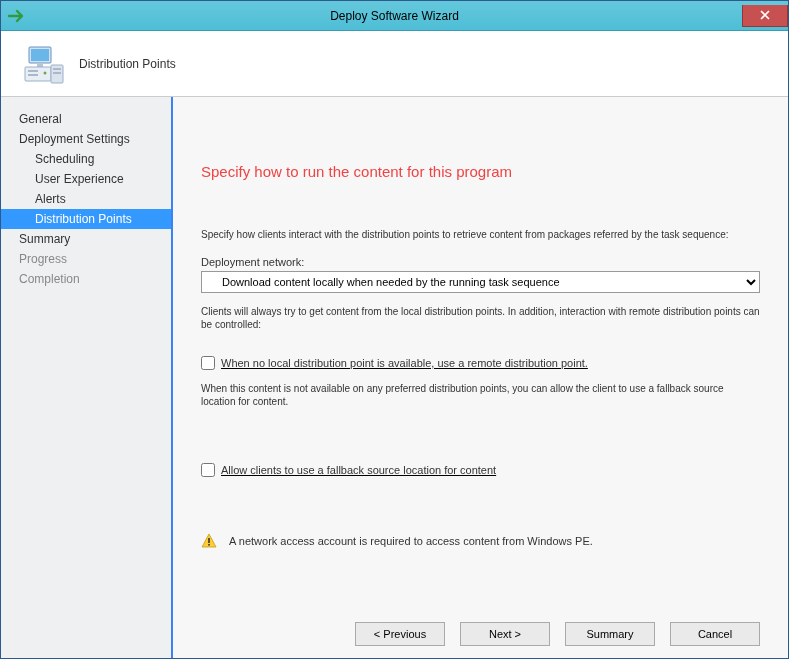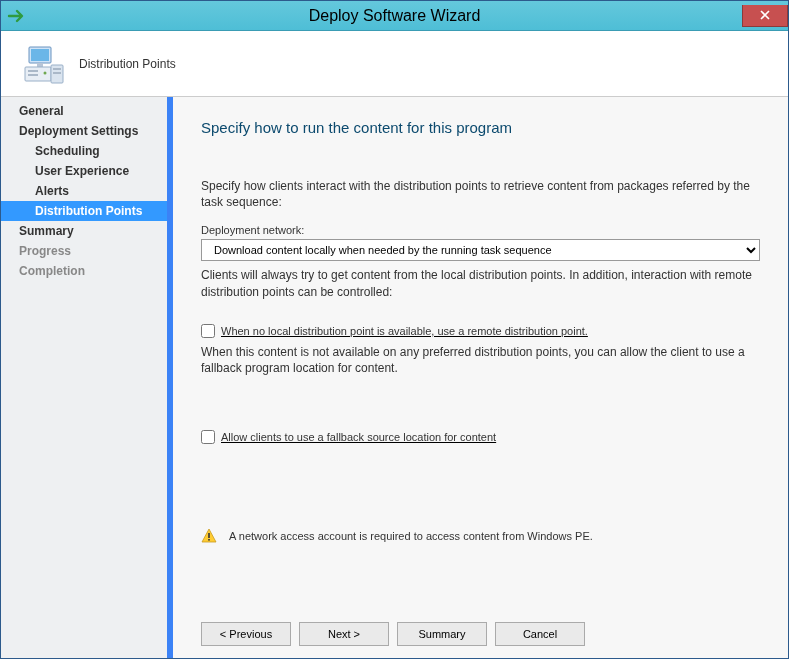--- a/index.html
+++ b/index.html
@@ -20,21 +20,21 @@
       display: flex;
       align-items: center;
       position: relative;
       border-bottom: 1px solid #3a9cb4;
     }
     .titlebar-title {
       position: absolute;
       left: 50%;
       transform: translateX(-50%);
       color: #000;
-      font-size: 16px;
+      font-size: 12px;
     }
     .titlebar-arrow {
       margin-left: 6px;
       display: flex;
       align-items: center;
     }
     .close-btn {
       margin-left: auto;
       width: 46px;
       height: 22px;
@@ -67,23 +67,22 @@
       font-size: 12px;
       color: #333;
     }
     .body {
       display: flex;
       height: calc(100% - 30px - 66px);
     }
     .sidebar {
       width: 172px;
       background: #eef0f2;
-      border-right: 6px solid #3b82f6;
-      padding-top: 4px;
-      font-weight: bold;
+      border-right: 2px solid #3b82f6;
+      padding-top: 12px;
     }
     .nav-item {
       padding: 3px 0 3px 18px;
       font-size: 12px;
       color: #333;
       cursor: pointer;
     }
     .nav-item.sub {
       padding-left: 34px;
     }
@@ -96,78 +95,80 @@
     }
     .content {
       flex: 1;
       background: #f7f7f7;
       padding: 22px 28px 12px 28px;
       display: flex;
       flex-direction: column;
       position: relative;
     }
     .content-title {
-      color: #0c4a6e;
+      color: #ef4444;
       font-size: 15px;
       margin-bottom: 42px;
+      margin-top: 44px;
     }
     .desc-text {
-      font-size: 12px;
+      font-size: 10px;
       color: #333;
       line-height: 1.35;
       margin-bottom: 14px;
+      margin-top: 6px;
     }
     .label-text {
       font-size: 11px;
       color: #333;
       margin-bottom: 3px;
     }
     .dropdown {
       width: 100%;
       height: 22px;
       border: 1px solid #999;
       background: #fff;
       font-size: 11px;
-      padding: 0 8px;
+      padding: 0 16px;
       margin-bottom: 6px;
     }
     .checkbox-row {
       display: flex;
       align-items: center;
       margin: 10px 0 6px 0;
       text-decoration: underline;
     }
     .checkbox-row input {
       margin: 0 6px 0 0;
       width: 14px;
       height: 14px;
     }
     .checkbox-row label {
       font-size: 11px;
       color: #333;
     }
     .info-row {
       display: flex;
       align-items: center;
-      margin-top: 78px;
+      margin-top: 50px;
     }
     .warn-icon {
       width: 16px;
       height: 16px;
       margin-right: 12px;
     }
     .info-text {
       font-size: 11px;
       color: #333;
     }
     .button-bar {
       margin-top: auto;
       display: flex;
-      justify-content: flex-start;
-      gap: 8px;
+      justify-content: flex-end;
+      gap: 15px;
       padding-top: 12px;
     }
     .btn {
       width: 90px;
       height: 24px;
       background: #eaeaea;
       border: 1px solid #aaa;
       font-size: 11px;
       cursor: pointer;
     }
@@ -231,21 +232,21 @@
       <option>Download content locally when needed by the running task sequence</option>
     </select>
 
     <div class="desc-text">Clients will always try to get content from the local distribution points. In addition, interaction with remote distribution points can be controlled:</div>
 
     <div class="checkbox-row">
       <input type="checkbox" id="c1" style="">
       <label for="c1">When no local distribution point is available, use a remote distribution point.</label>
     </div>
 
-    <div class="desc-text">When this content is not available on any preferred distribution points, you can allow the client to use a fallback program location for content.</div>
+    <div class="desc-text">When this content is not available on any preferred distribution points, you can allow the client to use a fallback source location for content.</div>
 
     <div class="gap-30"></div>
 
     <div class="checkbox-row">
       <input type="checkbox" id="c2" style="">
       <label for="c2">Allow clients to use a fallback source location for content</label>
     </div>
 
     <div class="info-row">
       <span class="warn-icon">

